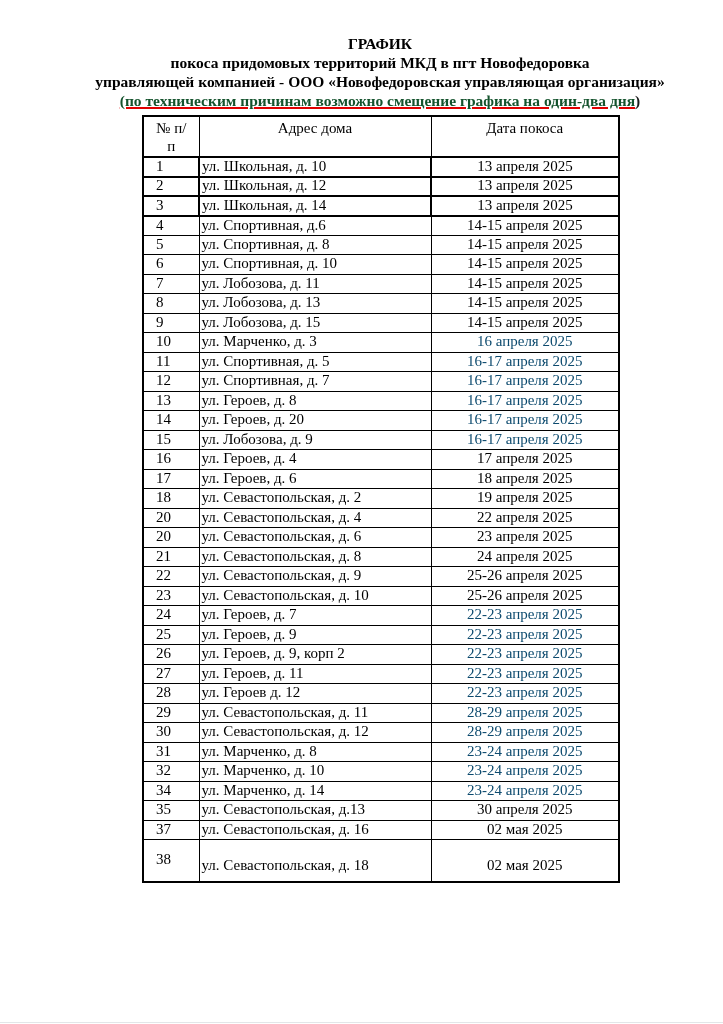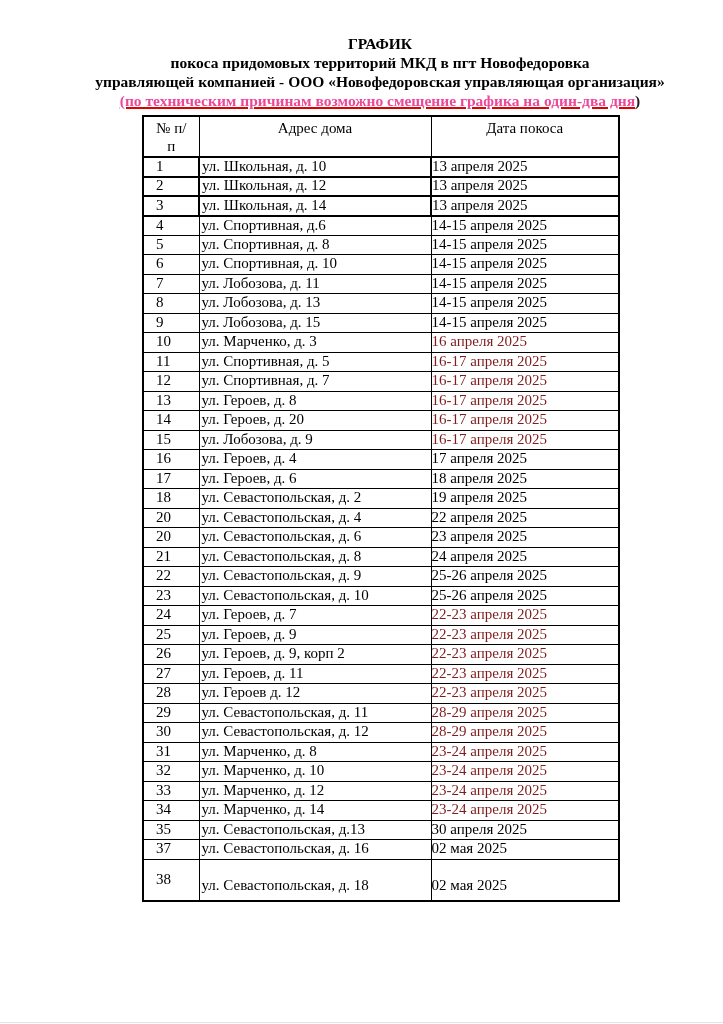--- a/index.html
+++ b/index.html
@@ -5,21 +5,21 @@
   * { margin:0; padding:0; box-sizing:border-box; }
   html,body { width:723px; height:1024px; background:#ffffff; overflow:hidden; }
   body { font-family:"Liberation Serif", serif; color:#000; position:relative; }
 
   .doc-header{
     position:absolute; top:34px; left:0; width:760px;
     text-align:center; font-weight:bold; font-size:15.5px; line-height:19px;
   }
   .doc-header .line{ white-space:nowrap; }
   .notice-red{
-    color:#ec4899; text-decoration:underline;
+    color:#14532d; text-decoration:underline;
     text-decoration-color:#e00000; text-decoration-thickness:1.5px;
   }
   .notice-close{ color:#1a1a1a; font-weight:bold; }
 
   table.schedule{
     position:absolute; left:142px; top:115px; width:476px;
     border-collapse:collapse; table-layout:fixed;
     border:2px solid #000;
     font-size:15px;
   }
@@ -28,22 +28,22 @@
     overflow:hidden; white-space:nowrap;
   }
   .schedule thead th{
     height:41px; vertical-align:top; font-weight:normal;
     text-align:center; padding-top:2px; line-height:18px;
   }
   th.col-num{ white-space:pre-line; }
   .schedule tbody td{ height:19.5px; line-height:1.05; }
   td.num{ text-align:left; padding-left:12px; }
   td.addr{ text-align:left; padding-left:2px; }
-  td.date{ text-align:left; }
-  td.date.muted{ color:#7f1d1d; }
+  td.date{ text-align:center; }
+  td.date.muted{ color:#0c4a6e; }
   tr.emph td{ border-width:2px; }
   tr.tall{ height:42px;border-radius:7px; }
   tr.tall td{ height:42px; }
   tr.tall td.addr, tr.tall td.date{ vertical-align:top; padding-top:18px;margin-left:32px; }
   tr.tall td.num{ vertical-align:middle; }
 
   .page-edge{
     position:absolute; left:0; bottom:1px; width:723px; height:1px;
     background:#e3e6e8;
   }
@@ -227,25 +227,20 @@
         <td class="num">31</td>
         <td class="addr">ул. Марченко, д. 8</td>
         <td class="date muted">23-24 апреля 2025</td>
       </tr>
       <tr>
         <td class="num">32</td>
         <td class="addr">ул. Марченко, д. 10</td>
         <td class="date muted">23-24 апреля 2025</td>
       </tr>
       <tr>
-        <td class="num">33</td>
-        <td class="addr">ул. Марченко, д. 12</td>
-        <td class="date muted">23-24 апреля 2025</td>
-      </tr>
-      <tr>
         <td class="num">34</td>
         <td class="addr">ул. Марченко, д. 14</td>
         <td class="date muted">23-24 апреля 2025</td>
       </tr>
       <tr>
         <td class="num">35</td>
         <td class="addr">ул. Севастопольская, д.13</td>
         <td class="date">30 апреля 2025</td>
       </tr>
       <tr>

